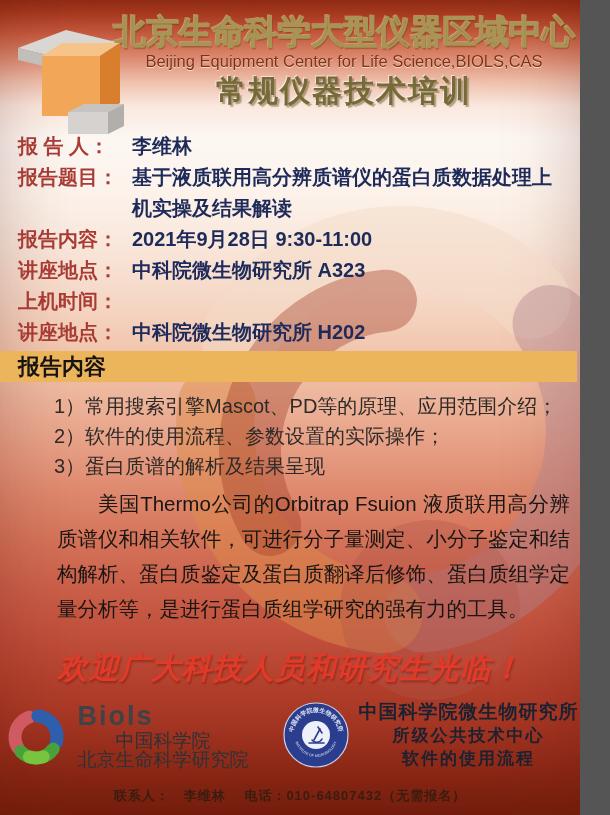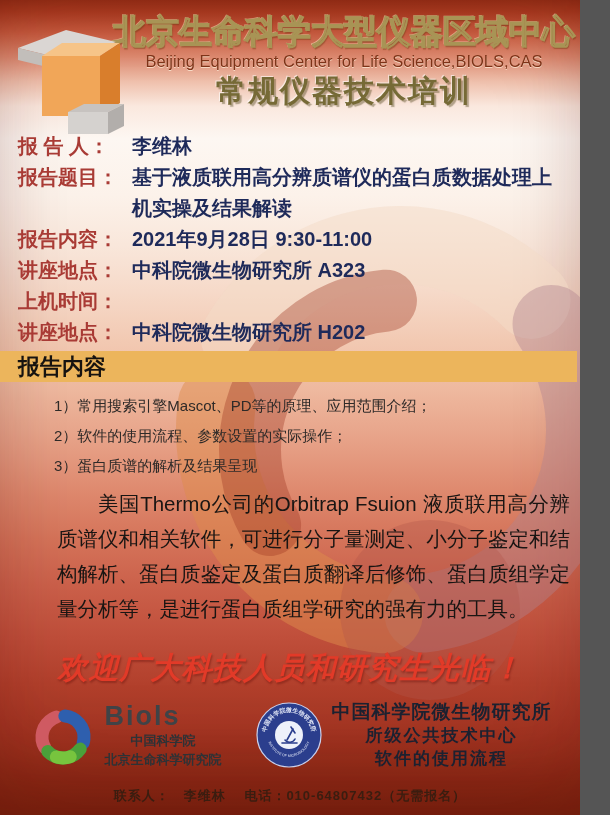--- a/index.html
+++ b/index.html
@@ -44,40 +44,40 @@
 
   
   .banner{
     margin-top:3px;width:577px;height:31px;background:#ecb55c;
     font-size:22px;font-weight:bold;color:#161310;line-height:31px;padding-left:18px;
     box-sizing:border-box;
   }
 
   
   .list{margin:9px 10px 0 54px;}
-  .list-item{font-size:15px;line-height:30px;color:#2e2a28;font-weight:500;}
+  .list-item{font-size:20px;line-height:30px;color:#2e2a28;font-weight:500;}
 
   
   .para{margin-top:5px;padding:0 10px;font-size:20.5px;line-height:35px;color:#191513;
     text-indent:2em;font-weight:500;text-align:justify;margin-left:47px;}
 
   
   .welcome{
     margin-top:22px;text-align:center;
     font-family:"DejaVu Serif","Liberation Serif",serif;
     font-style:italic;font-weight:bold;font-size:30px;letter-spacing:1px;
     color:#e23a28;text-shadow:1px 2px 2px rgba(90,10,5,.35);
   }
 
   
   .logos{margin-top:10px;display:flex;justify-content:center;align-items:flex-start;gap:34px;}
   .biols-block{display:flex;align-items:flex-start;gap:4px;}
   .biols-text{text-align:center;padding-top:2px;}
   .biols-name{font-size:27px;font-weight:bold;color:#3f4347;letter-spacing:2px;line-height:30px;text-align:left;}
-  .biols-org{font-size:13px;font-weight:bold;color:#2e3236;line-height:19px;}
+  .biols-org{font-size:19px;font-weight:normal;color:#2e3236;line-height:19px;}
   .imcas-block{display:flex;align-items:center;gap:10px;}
   .imcas-text{text-align:center;font-family:"DejaVu Serif","Liberation Serif",serif;font-weight:bold;color:#1c2130;}
   .imcas-l1{font-size:19px;line-height:25px;letter-spacing:1px;}
   .imcas-l2,.imcas-l3{font-size:17px;line-height:23px;letter-spacing:2px;}
 
   
   .contact{
     margin-top:14px;text-align:center;font-size:13px;font-weight:bold;color:#3a1d10;
     letter-spacing:1px;
   }

